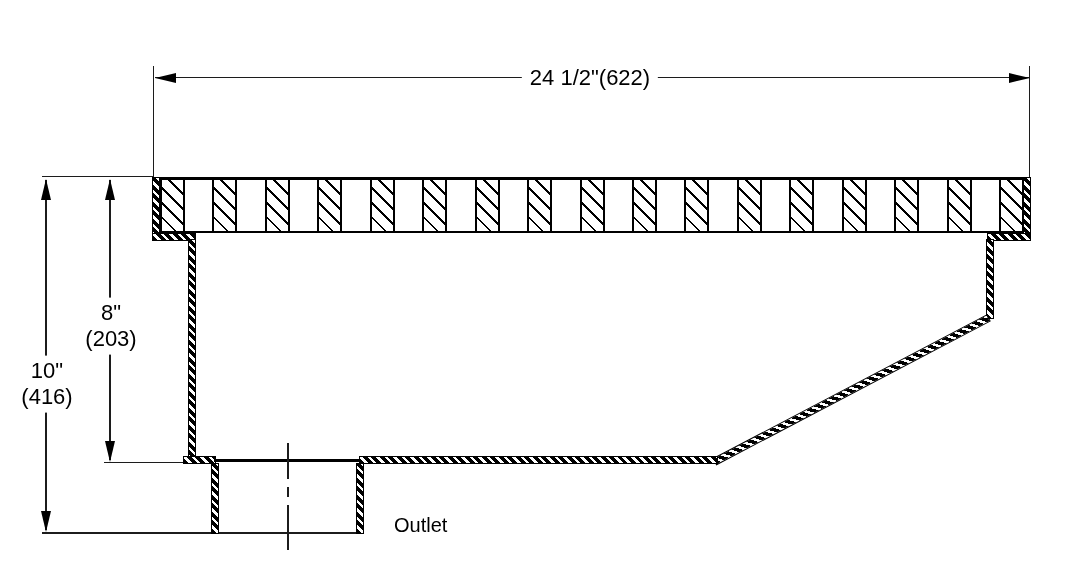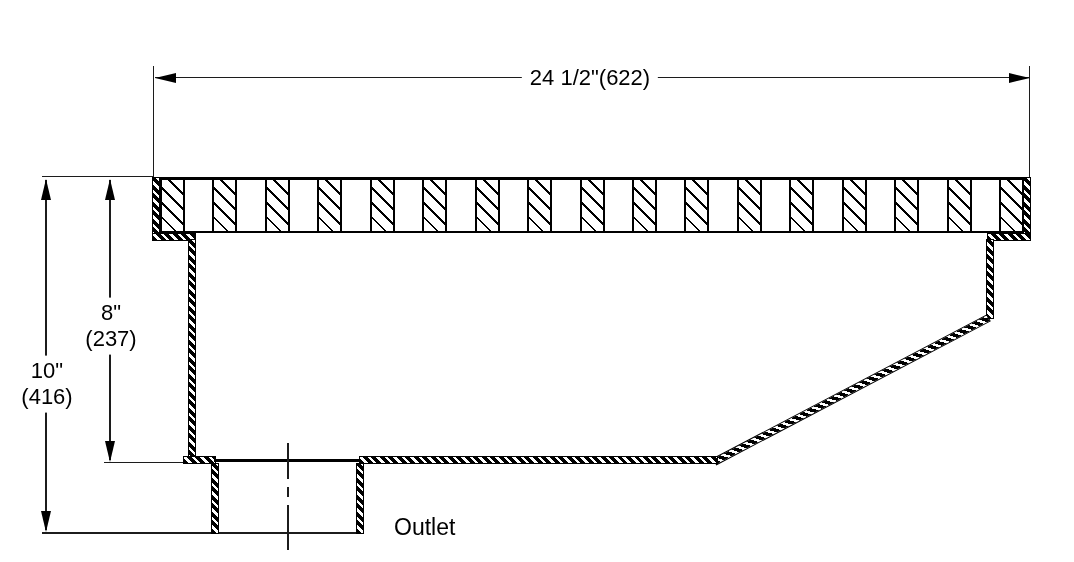--- a/index.html
+++ b/index.html
@@ -31,21 +31,21 @@
   .arr{position:absolute;width:0;height:0;}
   .arr.a-left{border-top:5px solid transparent;border-bottom:5px solid transparent;border-right:21px solid #000;}
   .arr.a-right{border-top:5px solid transparent;border-bottom:5px solid transparent;border-left:21px solid #000;}
   .arr.a-up{border-left:5px solid transparent;border-right:5px solid transparent;border-bottom:21px solid #000;}
   .arr.a-down{border-left:5px solid transparent;border-right:5px solid transparent;border-top:21px solid #000;}
   
   .dim-text{
     position:absolute;transform:translate(-50%,-50%);background:#fff;
     font-size:22px;line-height:1.2;text-align:center;padding:2px 8px;white-space:nowrap;
   }
-  .plain-text{position:absolute;font-size:23px;white-space:nowrap;}
+  .plain-text{position:absolute;font-size:20px;white-space:nowrap;}
 </style>
 </head>
 <body>
 
 <div class="canvas">
 
   <div class="tl" style="left:153px;top:66px;width:1.3px;height:111px;"></div>
   <div class="tl" style="left:1029px;top:66px;width:1.3px;height:111px;"></div>
   <div class="tl" style="left:155px;top:77px;width:875px;height:1.4px;"></div>
   <div class="arr a-left" style="left:155px;top:73px;"></div>
@@ -54,21 +54,21 @@
 
   <div class="tl" style="left:42px;top:176px;width:112px;height:1.3px;"></div>
   <div class="tl" style="left:104px;top:462px;width:86px;height:1.3px;"></div>
   <div class="tl" style="left:42px;top:532px;width:322px;height:1.5px;"></div>
 
   <div class="tl" style="left:109.4px;top:180px;width:1.3px;height:280px;"></div>
   <div class="arr a-up" style="left:105px;top:179px;"></div>
   <div class="arr a-down" style="left:105px;top:441px;"></div>
   <div class="dim-text" style="left:111px;top:326px;">
     <span>8"</span><br>
-    <span>(237)</span>
+    <span>(203)</span>
   </div>
 
   <div class="tl" style="left:45.4px;top:180px;width:1.3px;height:350px;"></div>
   <div class="arr a-up" style="left:41px;top:179px;"></div>
   <div class="arr a-down" style="left:41px;top:511px;"></div>
   <div class="dim-text" style="left:47px;top:384px;">
     <span>10"</span><br>
     <span>(416)</span>
   </div>
 

